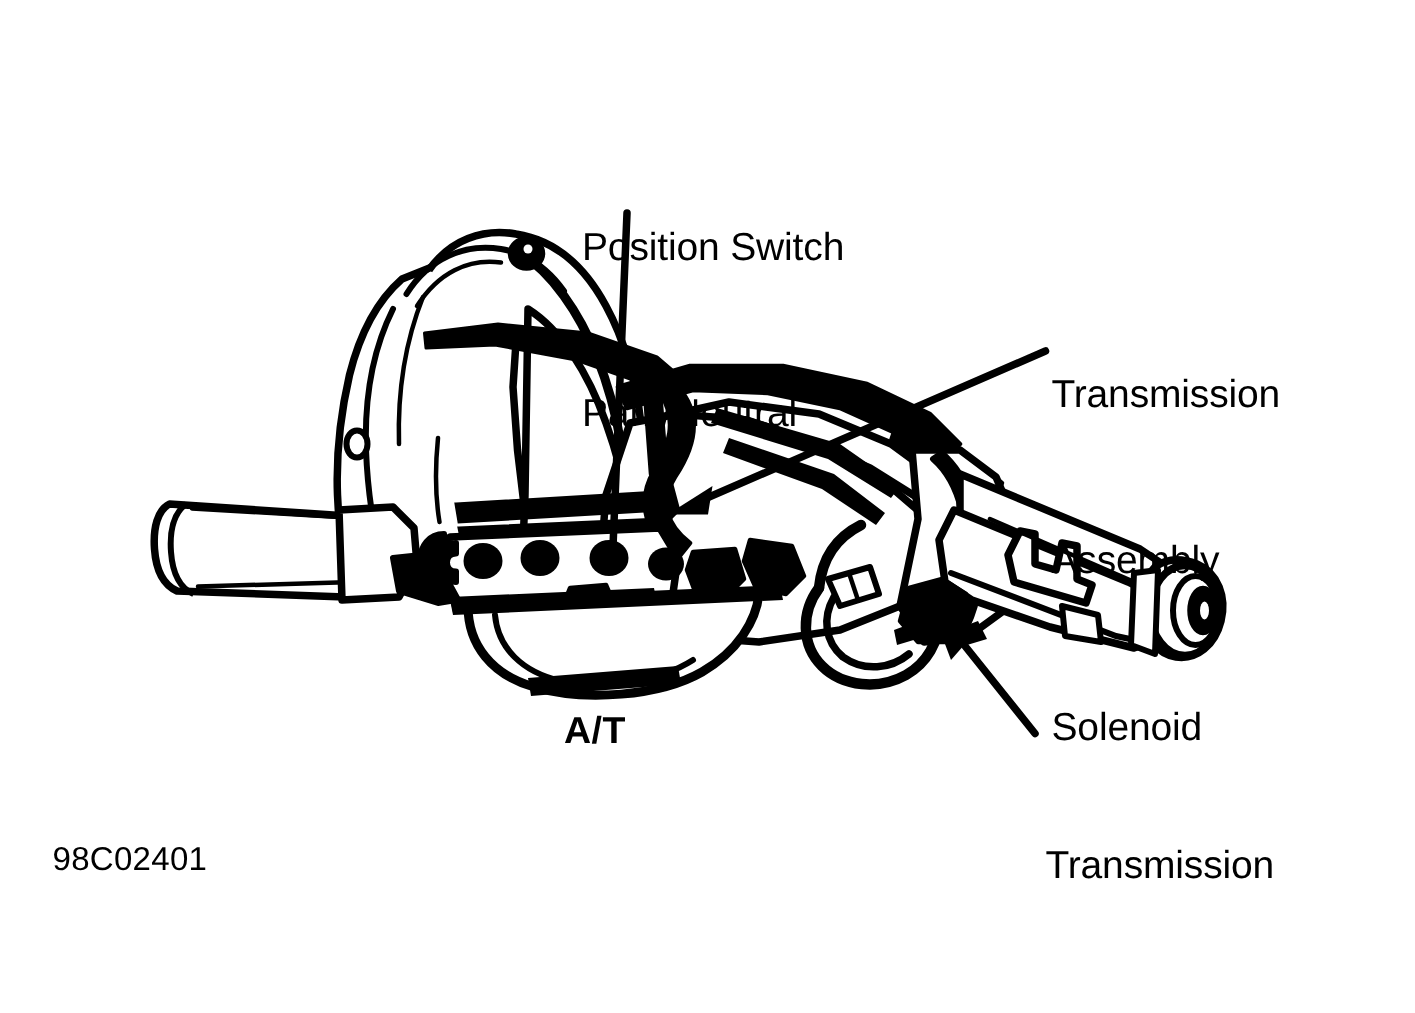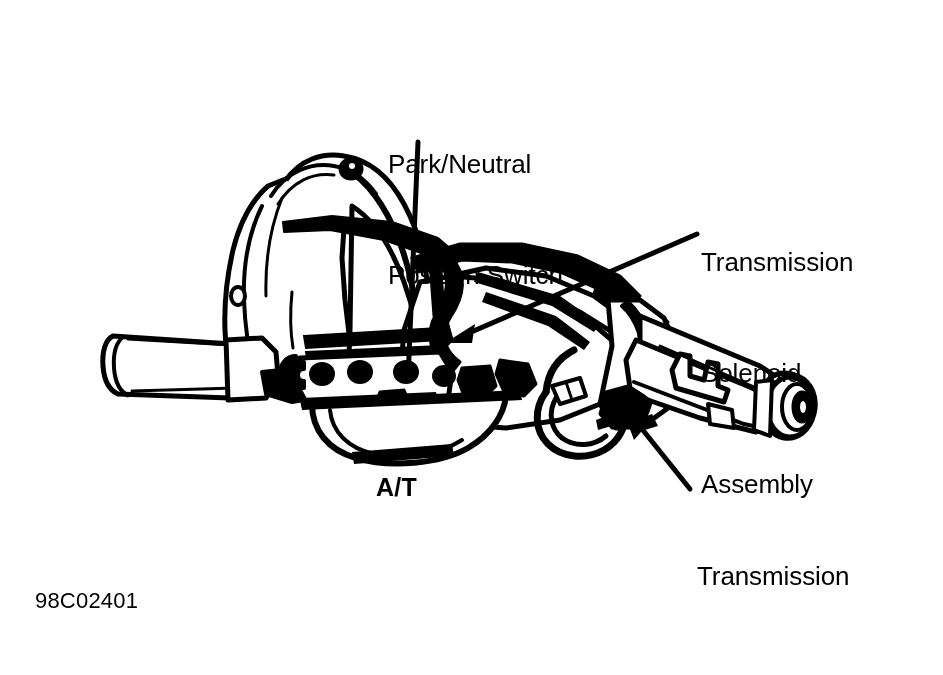--- a/index.html
+++ b/index.html
@@ -59,21 +59,20 @@
     font-family: "Liberation Sans", sans-serif;
     letter-spacing: 0.3px;
   }
   #figure-code {
     position: absolute;
     left: 35px;
     top: 560px;
     font-size: 22px;
     font-family: "Liberation Sans", sans-serif;
     letter-spacing: 0.2px;
-    margin-top: 28px;
   }
   .cl-line {
     display: block;
   }
 </style>
 </head>
 <body>
 
 <div id="figure-root">
 
@@ -274,28 +273,28 @@
       <line x1="697" y1="234" x2="462" y2="336" stroke="#000000" stroke-width="5" stroke-linecap="round"></line>
       <polygon fill="#000000" stroke="none" points="445,343 475,324 472,343"></polygon>
 
       <line x1="690" y1="489" x2="638" y2="424" stroke="#000000" stroke-width="5" stroke-linecap="round"></line>
       <polygon fill="#000000" stroke="none" points="622,408 648,424 634,440"></polygon>
     </g>
 
   </svg>
 
   <div class="callout" id="callout-pns">
+    <span class="cl-line">Position Switch</span>
     <span class="cl-line">Park/Neutral</span>
-    <span class="cl-line">Position Switch</span>
   </div>
 
   <div class="callout" id="callout-solenoid">
     <span class="cl-line">Transmission</span>
+    <span class="cl-line">Assembly</span>
     <span class="cl-line">Solenoid</span>
-    <span class="cl-line">Assembly</span>
   </div>
 
   <div class="callout" id="callout-ossensor">
     <span class="cl-line">Transmission</span>
     <span class="cl-line">Output Shaft</span>
     
   </div>
 
   <div id="label-at">A/T</div>
 

